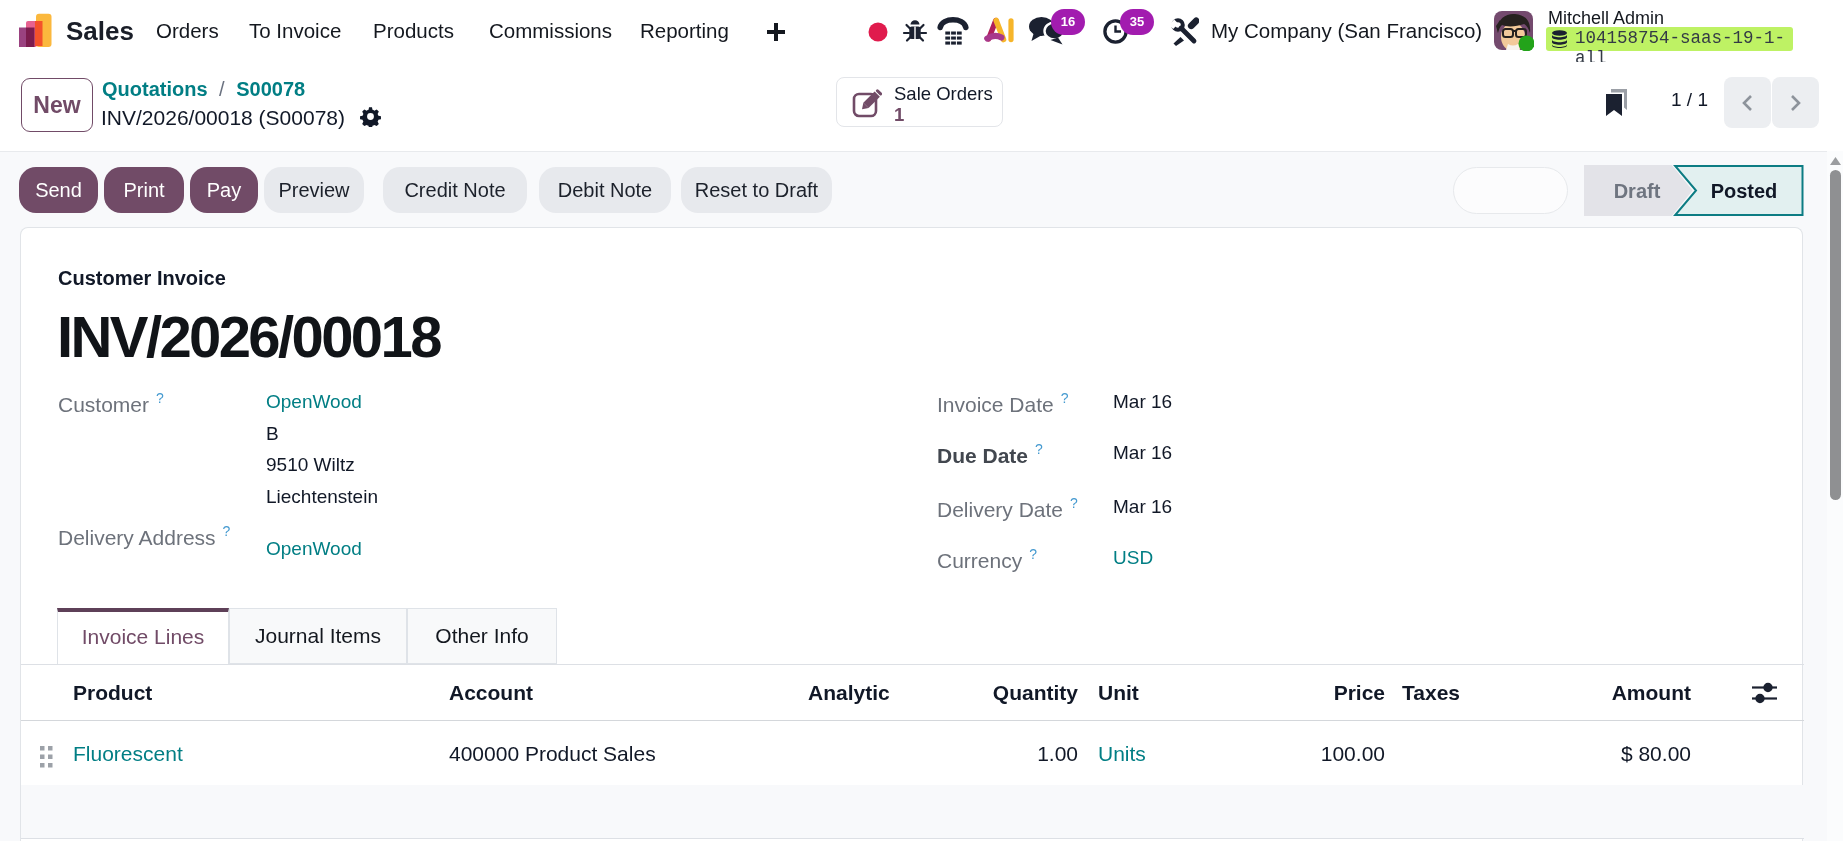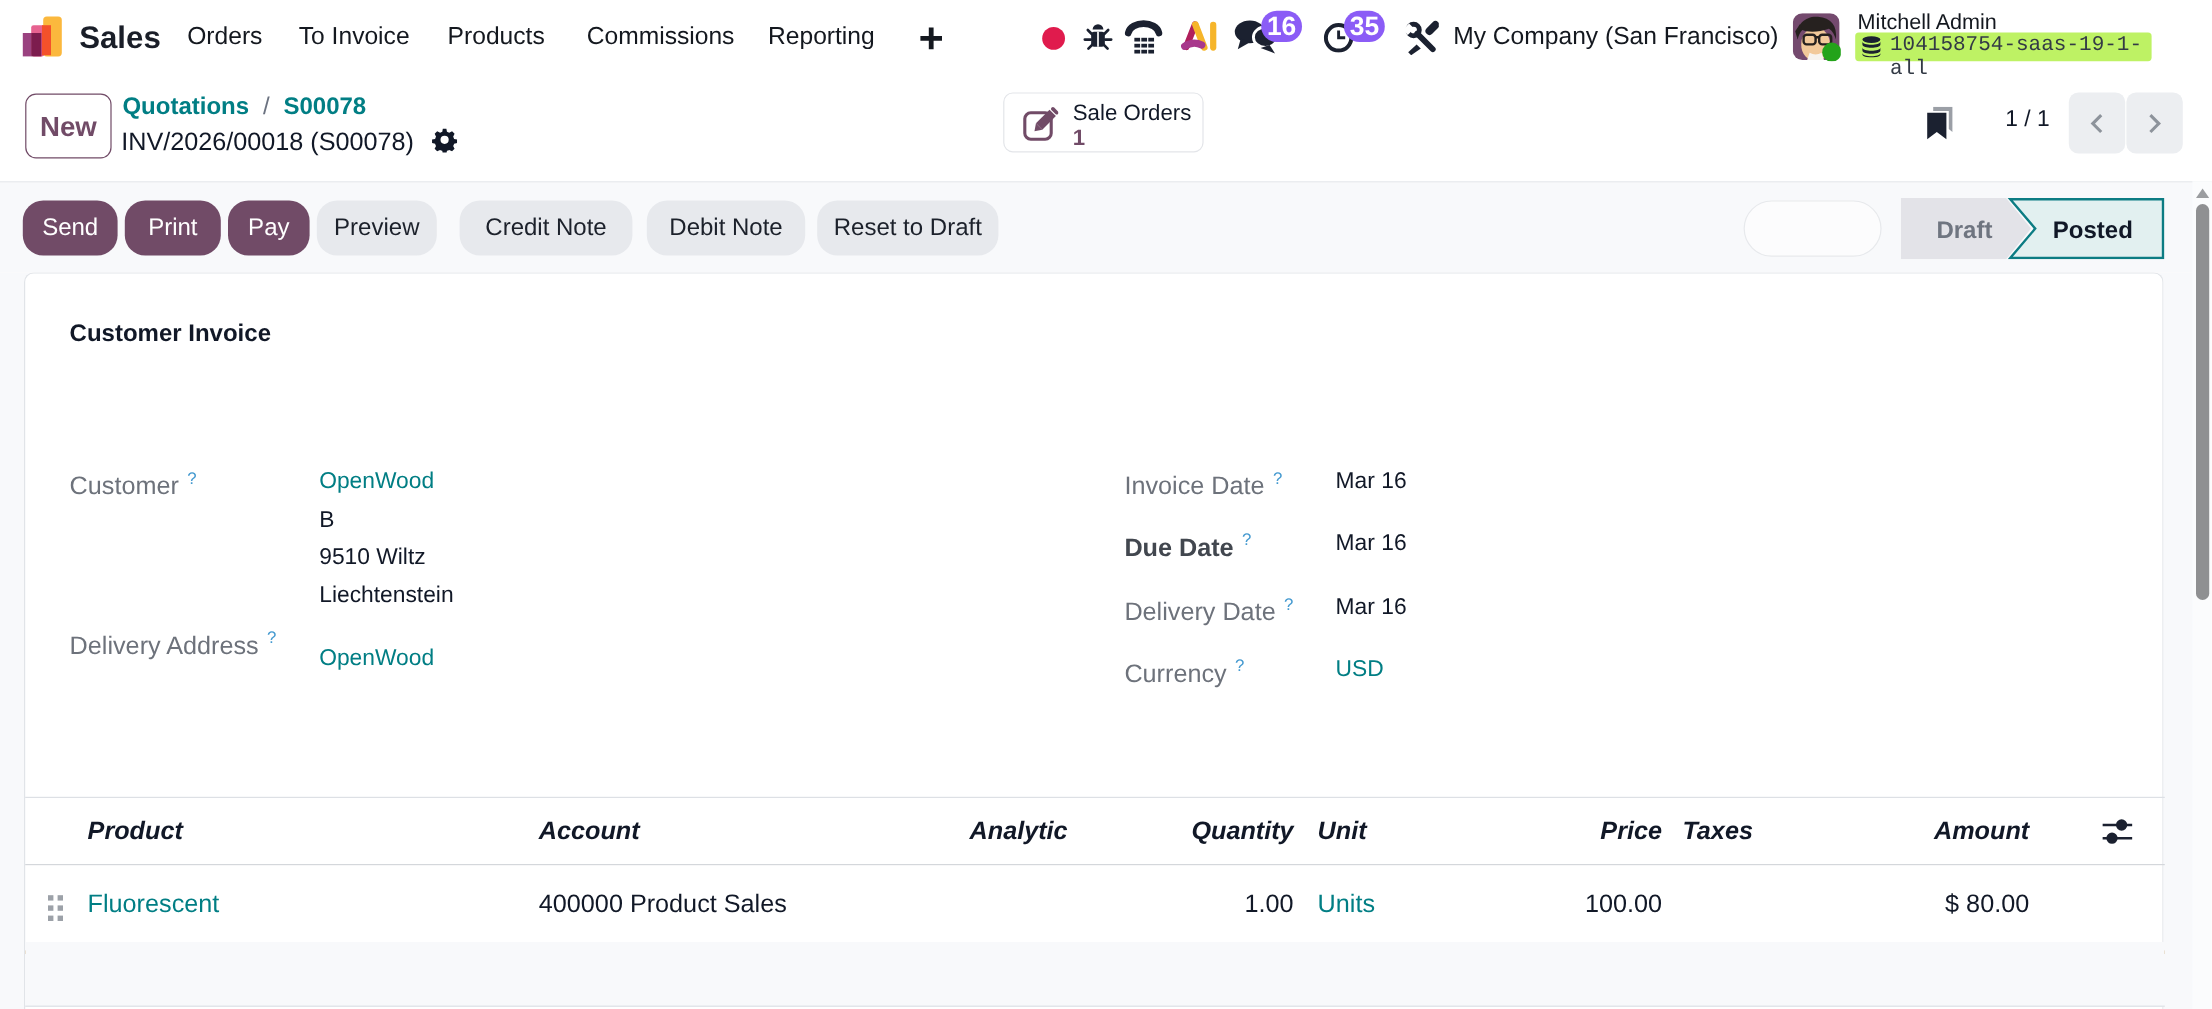--- a/index.html
+++ b/index.html
@@ -7,22 +7,22 @@
     font-family:"Liberation Sans", sans-serif; color:#111827; }
   .abs { position:absolute; }
   #page { position:relative; width:1843px; height:841px; }
 
   
   #navbar { position:absolute; left:0; top:0; width:1843px; height:62px; background:#fff; }
   .navitem { position:absolute; top:0; height:62px; line-height:62px; font-size:20.5px; color:#14181f; white-space:nowrap; }
   #brandtext { left:66px; font-size:26px; font-weight:600; color:#1a1e28; }
 
   
-  .badge { position:absolute; width:34px; height:26px; border-radius:13px; background:#8b5cf6;
-    color:#fff; font-size:22px; font-weight:700; text-align:center; line-height:26px; }
+  .badge { position:absolute; width:34px; height:26px; border-radius:13px; background:#a21caf;
+    color:#fff; font-size:13px; font-weight:700; text-align:center; line-height:26px; }
 
   
   #cpanel { position:absolute; left:0; top:62px; width:1843px; height:89px; background:#fff; }
   #btn-new { position:absolute; left:21px; top:16px; width:72px; height:54px; border:1px solid #714B67;
      border-radius:9px; background:#fff; color:#714B67; font-size:23px; font-weight:700;
      text-align:center; line-height:52px; }
   #bc1 { position:absolute; left:102px; top:16px; font-size:20px; font-weight:600; color:#017e84; }
   #bc1 .sep { color:#6b7280; font-weight:400; padding:0 6px; }
   #bc2 { position:absolute; left:101px; top:44px; font-size:21px; color:#111827; }
   #btn-so { position:absolute; left:836px; top:15px; width:167px; height:50px; background:#fff;
@@ -58,21 +58,21 @@
   
   #tabs { position:absolute; left:0; top:380px; width:1783px; height:56px; }
   #tabline { position:absolute; left:0; top:436px; width:1783px; height:0; border-top:1px solid #dde0e5; }
   .tab { position:absolute; top:0; height:56px; font-size:21px; text-align:center; }
   .tab-inactive { background:#f8f9fa; border:1px solid #dfe3e8; color:#14181f; line-height:54px; }
   .tab-active { background:#fff; border-left:1px solid #dfe3e8; border-right:1px solid #dfe3e8;
      border-top:4px solid #5e4058; color:#714B67; line-height:50px; z-index:2; }
 
   
   #tbl { position:absolute; left:0; top:437px; width:1783px; }
-  .hcell { position:absolute; top:0; height:56px; line-height:56px; font-size:21px; font-weight:700; color:#111827; white-space:nowrap;font-style:italic; }
+  .hcell { position:absolute; top:0; height:56px; line-height:56px; font-size:21px; font-weight:700; color:#111827; white-space:nowrap; }
   .rcell { position:absolute; top:0; height:63px; line-height:63px; font-size:21px; color:#111827; white-space:nowrap; }
   #thead { position:absolute; left:0; top:0; width:1783px; height:56px; border-bottom:1px solid #d4d7db; }
   #trow1 { position:absolute; left:0; top:57px; width:1783px; height:73px; border-bottom:3px solid #a16207; }
   #trow2 { position:absolute; left:0; top:120px; width:1783px; height:54px; background:#f8f9fb; border-bottom:1px solid #dde0e5; }
 
   .rcell.link { color:#017e84; }
   
   #sb-track { position:absolute; left:1827px; top:151px; width:16px; height:690px; background:#fbfcfd; }
   #sb-thumb { position:absolute; left:1830px; top:170px; width:11px; height:330px; background:#8f9092; border-radius:6px; }
 </style>
@@ -241,38 +241,44 @@
       <path d="M0 0 H87.7 L108.6 25.5 L87.7 51 H0 Z" fill="#e3e3e8"></path>
       <path d="M91.2 1 H218.5 V50 H91.2 L112 25.5 Z" fill="#e2f0f0" stroke="#0c7c83" stroke-width="2"></path>
       <text x="53" y="33" text-anchor="middle" font-size="20" font-weight="600" fill="#6f7580">Draft</text>
       <text x="160" y="33" text-anchor="middle" font-size="20" font-weight="700" fill="#111827">Posted</text>
     </svg>
   </div>
 
   <div id="bodybg"></div>
   <div id="sheet">
     <div id="ci-label">Customer Invoice</div>
+    <div id="inv-title">INV/2026/00018</div>
 
     <div class="flabel" style="left:37px;top:163px">Customer<sup class="q">?</sup></div>
     <div class="fval link" style="left:245px;top:163px">OpenWood</div>
     <div class="fval" style="left:245px;top:195px">B</div>
     <div class="fval" style="left:245px;top:226px">9510 Wiltz</div>
     <div class="fval" style="left:245px;top:258px">Liechtenstein</div>
     <div class="flabel" style="left:37px;top:296px">Delivery Address<sup class="q">?</sup></div>
     <div class="fval link" style="left:245px;top:310px">OpenWood</div>
 
     <div class="flabel" style="left:916px;top:163px">Invoice Date<sup class="q">?</sup></div>
     <div class="fval" style="left:1092px;top:163px">Mar 16</div>
     <div class="flabel" style="left:916px;top:214px;color:#42474f;font-weight:700">Due Date<sup class="q" style="font-weight:400">?</sup></div>
     <div class="fval" style="left:1092px;top:214px">Mar 16</div>
     <div class="flabel" style="left:916px;top:268px">Delivery Date<sup class="q">?</sup></div>
     <div class="fval" style="left:1092px;top:268px">Mar 16</div>
     <div class="flabel" style="left:916px;top:319px">Currency<sup class="q">?</sup></div>
     <div class="fval link" style="left:1092px;top:319px">USD</div>
 
+    <div id="tabs">
+      <div class="tab tab-active" style="left:36px;width:172px">Invoice Lines</div>
+      <div class="tab tab-inactive" style="left:208px;width:178px">Journal Items</div>
+      <div class="tab tab-inactive" style="left:386px;width:150px">Other Info</div>
+    </div>
     <div id="tabline"></div>
 
     <div id="tbl">
       <div id="thead">
         <div class="hcell" style="left:52px">Product</div>
         <div class="hcell" style="left:428px">Account</div>
         <div class="hcell" style="left:787px">Analytic</div>
         <div class="hcell" style="right:726px">Quantity</div>
         <div class="hcell" style="left:1077px">Unit</div>
         <div class="hcell" style="right:419px">Price</div>

